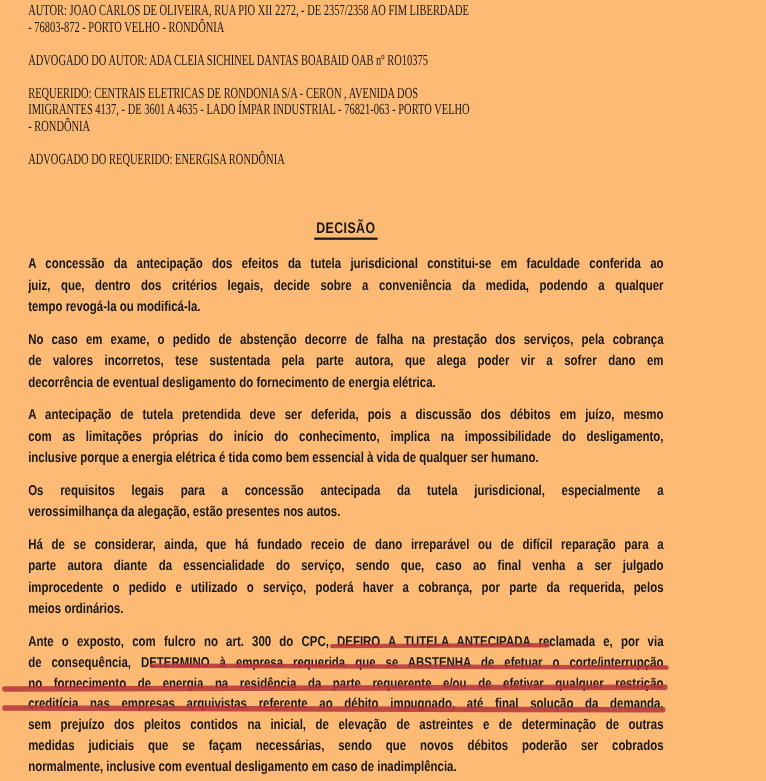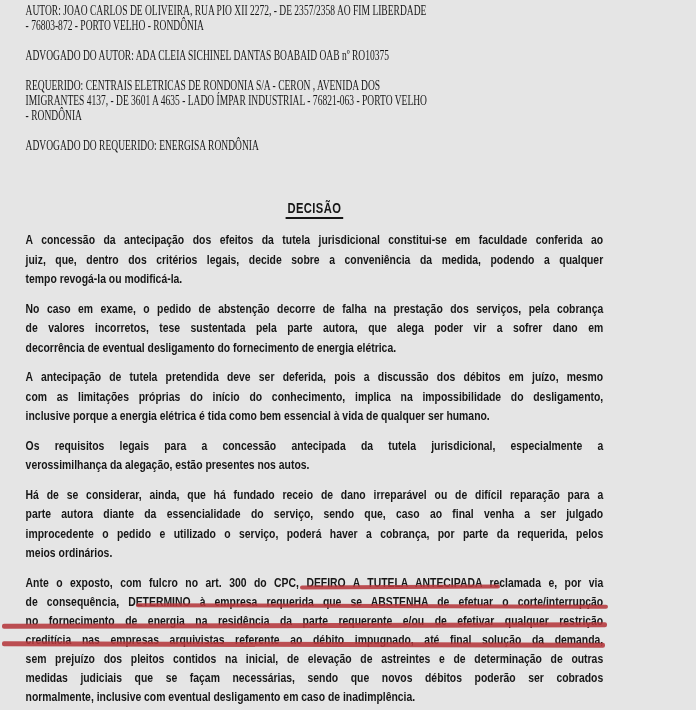--- a/index.html
+++ b/index.html
@@ -3,21 +3,21 @@
 <meta charset="utf-8">
 <style>
   html,body{margin:0;padding:0;}
   body{
     width:696px;height:710px;
     font-family:"Liberation Sans",sans-serif;
     background:#ffffff;
     overflow:hidden;
   }
   .page{
-    position:relative;width:696px;height:710px;background:#e5e5e5;overflow:hidden;
+    position:relative;width:696px;height:710px;background:#fdba74;overflow:hidden;
   }
   
   .scale-wrap{
     position:absolute;left:0;top:0;width:870px;height:710px;
     transform:scaleX(0.8);transform-origin:0 0;
   }
   .content{position:absolute;left:32px;top:0;width:722px;height:710px;}
 
   
   .parties{

